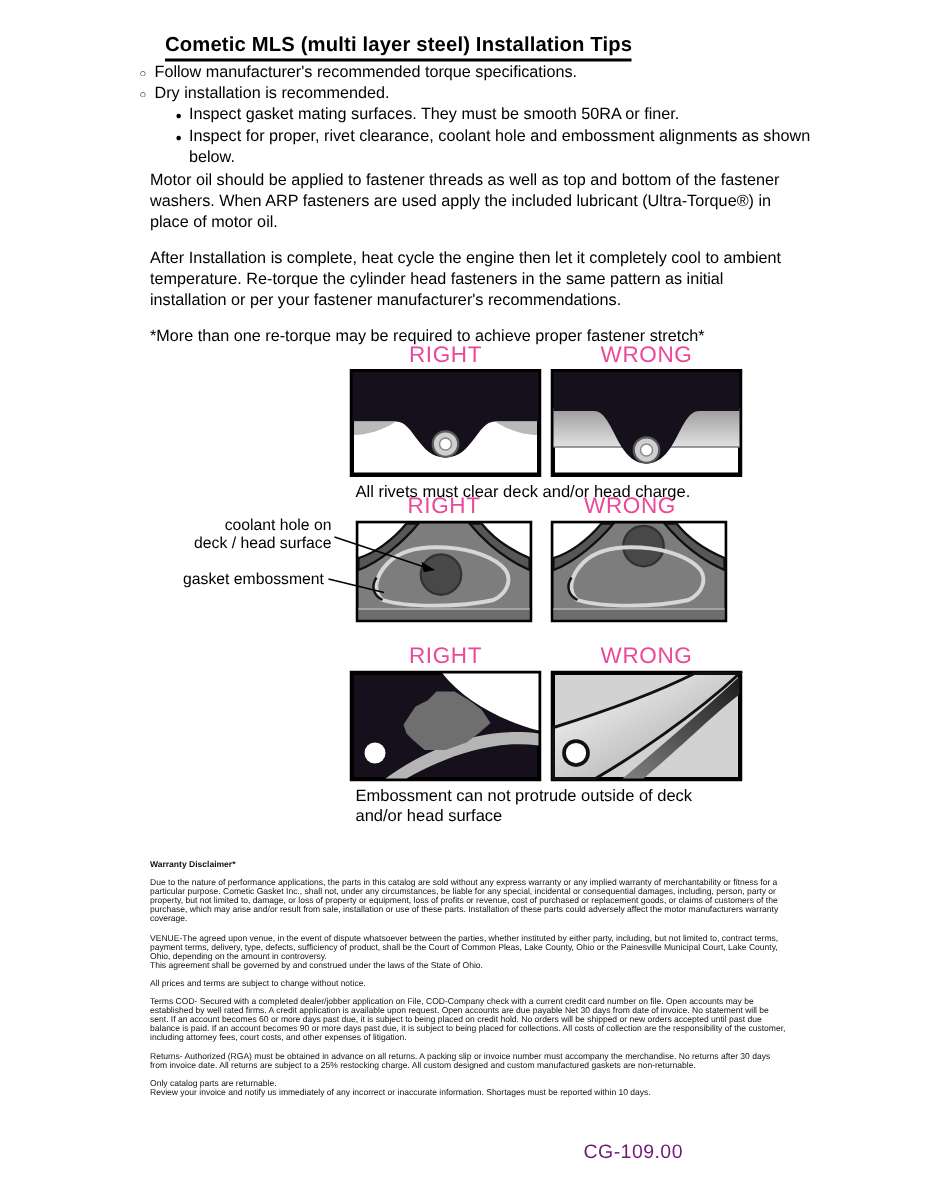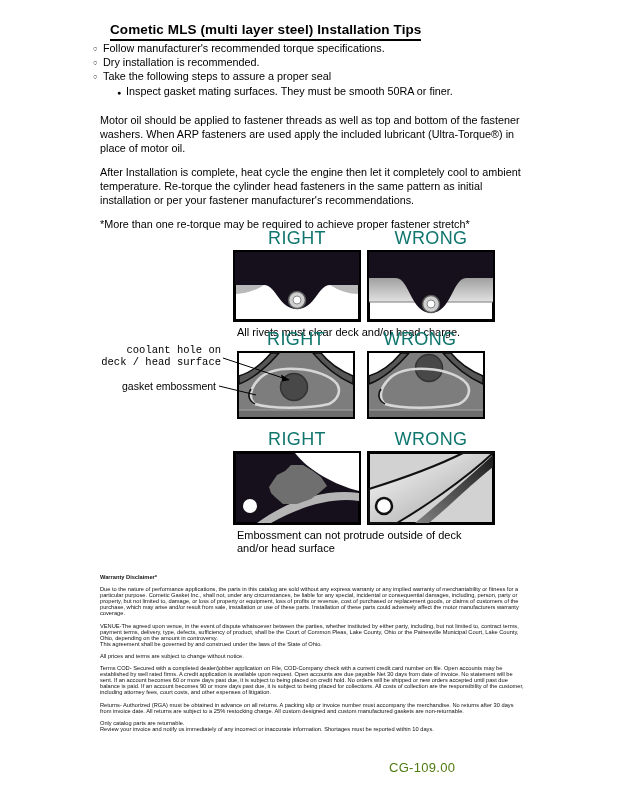--- a/index.html
+++ b/index.html
@@ -13,56 +13,56 @@
   .tip::before{content:"○";position:absolute;left:0;top:1px;font-size:7.5px;}
   .tip.sub{margin-left:24px;padding-left:9px;}
   .tip.sub::before{content:"●";font-size:7px;top:2px;}
 
   .diesel{position:absolute;left:100px;top:113px;width:434px;font-size:10.8px;line-height:14px;}
   .diesel h2{font-size:12.5px;margin:0 0 7px 0;}
   .diesel p{margin:0 0 10px 0;}
 
   .fig{position:absolute;}
   .fig-labels{display:flex;gap:6px;}
-  .flabel{width:128px;text-align:center;font-size:18px;letter-spacing:.4px;color:#0f766e;}
+  .flabel{width:128px;text-align:center;font-size:15px;letter-spacing:.4px;color:#ec4899;}
   .fig-panels{display:flex;gap:6px;margin-top:1px;}
   .fig-caption{font-size:11px;margin-top:4px;padding-left:4px;line-height:13px;}
 
   .fig1{left:233px;top:228px;width:262px;}
   .fig3{left:233px;top:429px;width:262px;}
 
   .fig2{left:95px;top:329px;width:400px;height:102px;}
   .fig2 .main{margin-left:142px;}
   .fig2 .flabel{width:118px;}
   .fig2 .fig-panels{gap:12px;}
   .fig2-side-label{position:absolute;text-align:right;font-size:10.5px;line-height:12px;}
-  .lab-coolant{left:0;top:15px;width:126px;font-family:Liberation Mono, monospace;}
+  .lab-coolant{left:0;top:15px;width:126px;}
   .lab-emboss{left:0;top:51px;width:121px;}
   .fig2-overlay{position:absolute;left:0;top:0;pointer-events:none;}
 
   .warranty{position:absolute;left:100px;top:574px;width:424px;font-size:5.7px;line-height:6.1px;color:#111;}
   .warranty .w-head{font-weight:bold;margin:0 0 6px 0;}
   .warranty p,.warranty .w-para{margin:0 0 6px 0;}
 
-  .footer-code{position:absolute;left:389px;top:760px;font-size:13px;color:#4d7c0f;letter-spacing:.3px;text-align:center;}
+  .footer-code{position:absolute;left:389px;top:760px;font-size:13px;color:#701a75;letter-spacing:.3px;text-align:center;}
 </style>
 </head>
 <body>
 
 <div class="page">
 
   <div class="title-wrap">
     <h1 class="title">Cometic MLS (multi layer steel) Installation Tips</h1>
   </div>
 
   <div class="tips">
     <div class="tip">Follow manufacturer's recommended torque specifications.</div>
     <div class="tip">Dry installation is recommended.</div>
-    <div class="tip">Take the following steps to assure a proper seal</div>
     <div class="tip sub">Inspect gasket mating surfaces.  They must be smooth 50RA or finer.</div>
+    <div class="tip sub">Inspect for proper, rivet clearance, coolant hole and embossment alignments as shown below.</div>
   </div>
 
   <div class="diesel">
     <p>Motor oil should be applied to fastener threads as well as top and bottom of the fastener washers. When ARP fasteners are used apply the included lubricant (Ultra-Torque®) in place of motor oil.</p>
     <p>After Installation is complete, heat cycle the engine then let it completely cool to ambient temperature. Re-torque the cylinder head fasteners in the same pattern as initial installation or per your fastener manufacturer's recommendations.</p>
     <p>*More than one re-torque may be required to achieve proper fastener stretch*</p>
   </div>
 
   <div class="fig fig1">
     <div class="fig-labels">

